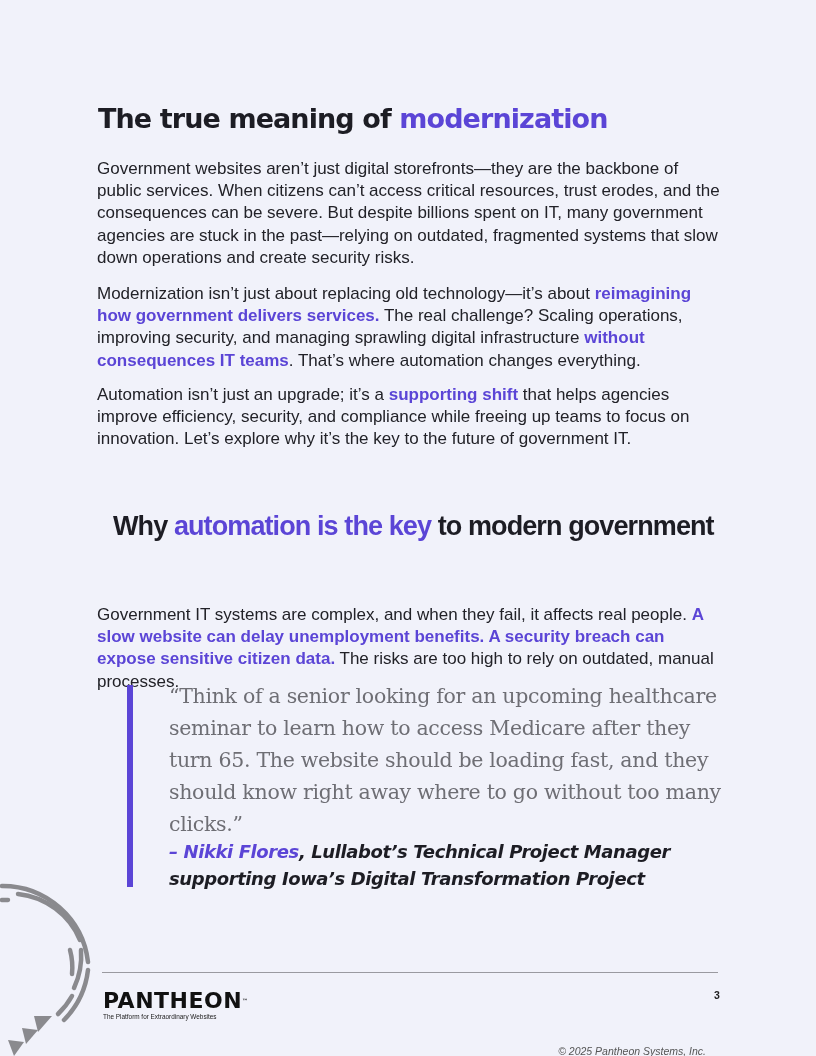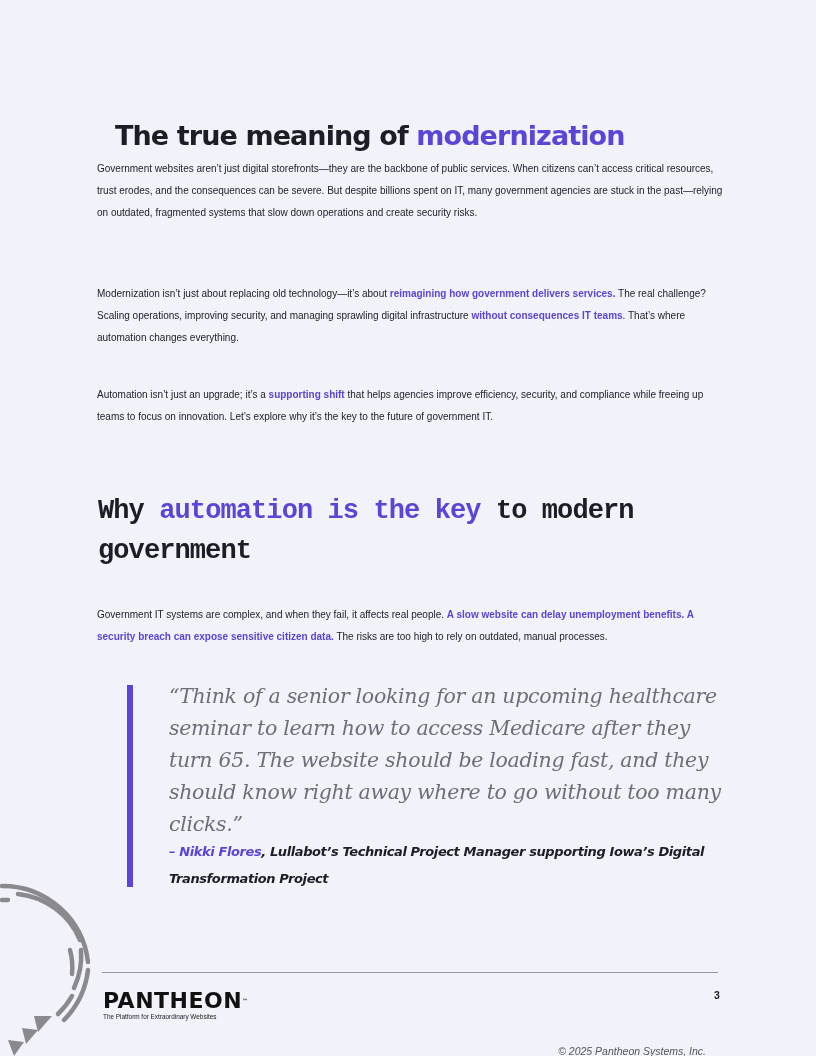--- a/index.html
+++ b/index.html
@@ -5,46 +5,46 @@
   html, body { margin: 0; padding: 0; }
   body {
     width: 816px; height: 1056px; position: relative; overflow: hidden;
     background: #f1f2fa;
     font-family: "Liberation Sans", sans-serif;
     color: #1f1f24;
   }
   .h1 {
     position: absolute; left: 97px; top: 99px;
     font-family: "DejaVu Sans", sans-serif; font-weight: bold;
-    font-size: 27px; letter-spacing: -0.9px; color: #1d1d24; margin: 18px; line-height: 38px;
+    font-size: 27px; letter-spacing: -0.9px; color: #1d1d24; margin: 1px; line-height: 38px;
   }
   .accent { color: #5b45d6; }
   .para {
     position: absolute; left: 97px; width: 630px; margin: 0;
-    font-size: 10px; line-height: 22.2px; color: #222228;
+    font-size: 17px; line-height: 22.2px; color: #222228;
   }
   .para b { color: #5b45d6; font-weight: bold; }
   .h2 {
-    position: absolute; left: 97px; top: 490px; width: 620px; margin: 1px;
-    font-family: Liberation Mono, monospace; font-weight: bold;
+    position: absolute; left: 97px; top: 490px; width: 620px; margin: 16px;
+    font-family: Liberation Sans, sans-serif; font-weight: bold;
     font-size: 27px; letter-spacing: -0.9px; line-height: 40px; color: #1d1d24;
   }
   .quote-bar {
     position: absolute; left: 127px; top: 685px; width: 6px; height: 202px;
     background: #5b45d6;
   }
   .quote {
     position: absolute; left: 169px; top: 680px; width: 560px; margin: 0;
-    font-family: "DejaVu Serif", serif; font-style: italic;
+    font-family: "DejaVu Serif", serif; 
     font-size: 20.5px; line-height: 32px; color: #6e6e74; letter-spacing: -0.3px;
   }
   .attrib {
     position: absolute; left: 169px; top: 838px; width: 560px; margin: 0;
     font-family: "DejaVu Sans", sans-serif; font-style: italic; font-weight: bold;
-    font-size: 13px; line-height: 27px; color: #1d1d24; letter-spacing: -0.4px;
+    font-size: 18px; line-height: 27px; color: #1d1d24; letter-spacing: -0.4px;
   }
   .attrib .name { color: #5b45d6; }
   .footer-rule {
     position: absolute; left: 102px; top: 972px; width: 616px; height: 1px; background: #9a9aa0;
   }
   .logo {
     position: absolute; left: 103px; top: 990px;
   }
   .logo-word {
     font-family: "DejaVu Sans", sans-serif; font-weight: bold; font-size: 22px;

